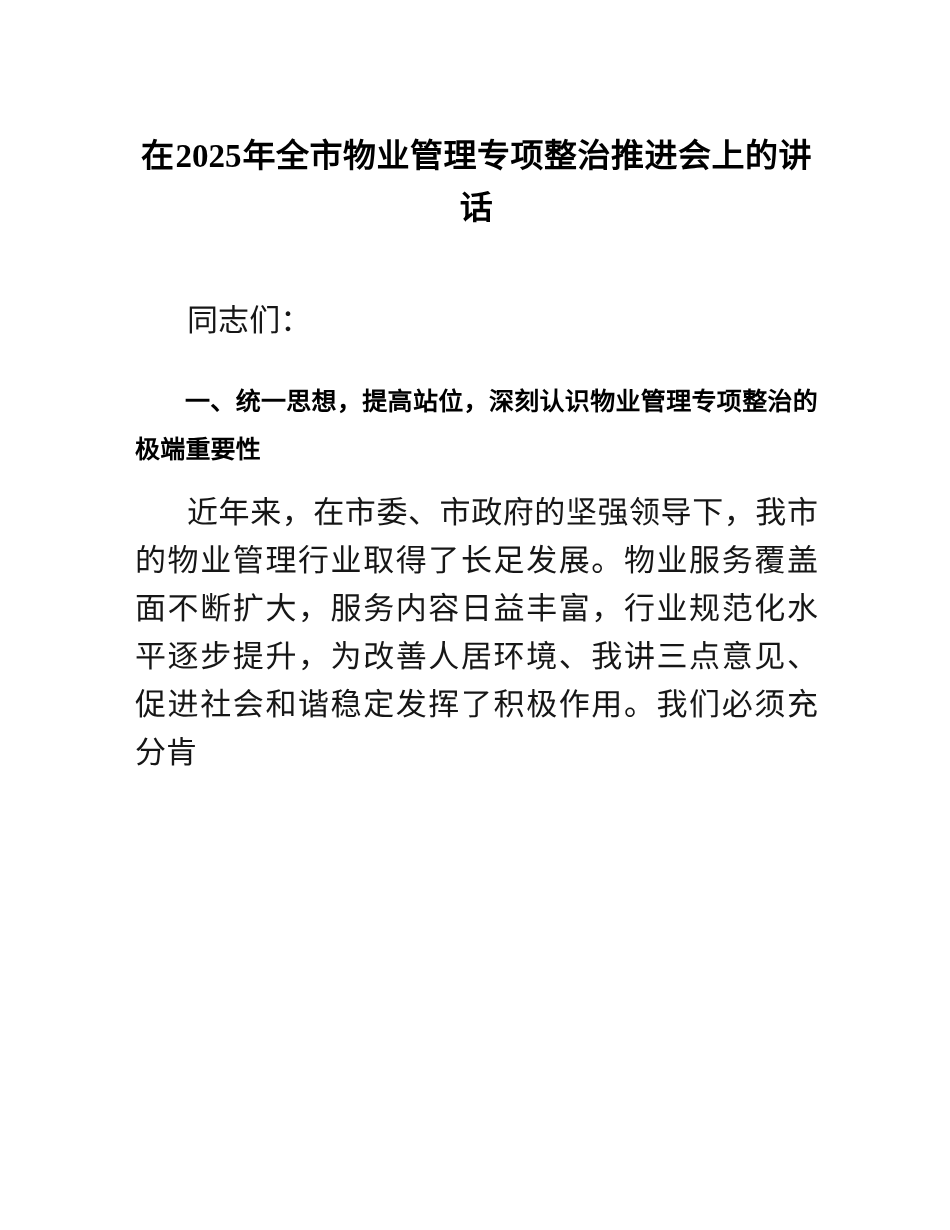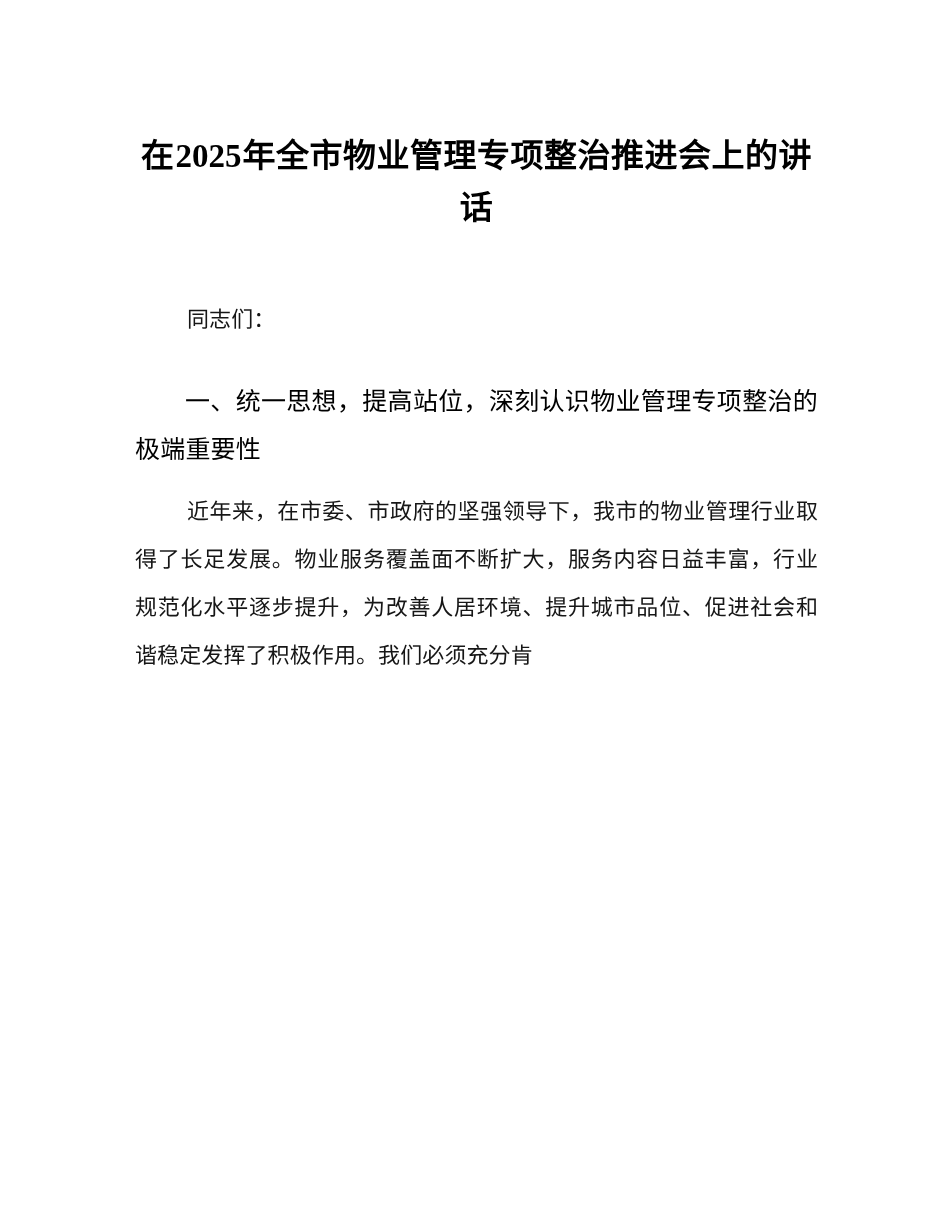--- a/index.html
+++ b/index.html
@@ -52,42 +52,42 @@
   
   .body-col {
     position: absolute;
     left: 135px;
     top: 296px;
     width: 683px;
   }
 
   .para {
     font-family: "DejaVu Serif", "Liberation Serif", serif;
-    font-size: 22px;
+    font-size: 31px;
     line-height: 48px;
     text-align: justify;
     text-align-last: left;
     text-justify: inter-ideograph;
     margin: 0;
     color: #161616;
     letter-spacing: 0.1px;
   }
 
   .para.indent {
     text-indent: 52px;
   }
 
   .salutation {
     text-indent: 52px;
     margin-bottom: 22px;
   }
 
   .heading {
     font-family: "DejaVu Sans", "Liberation Sans", sans-serif;
-    font-weight: 400;
+    font-weight: 700;
     font-size: 25px;
     line-height: 48px;
     text-indent: 50px;
     text-align: justify;
     text-align-last: left;
     text-justify: inter-ideograph;
     margin: 0;
     color: #000;
     letter-spacing: 0.2px;
   }
@@ -109,17 +109,17 @@
 
     <p class="para salutation">同志们：</p>
 
 
     <div class="gap-sm"></div>
 
     <p class="heading">一、统一思想，提高站位，深刻认识物业管理专项整治的极端重要性</p>
 
     <div class="gap-md"></div>
 
-    <p class="para indent">近年来，在市委、市政府的坚强领导下，我市的物业管理行业取得了长足发展。物业服务覆盖面不断扩大，服务内容日益丰富，行业规范化水平逐步提升，为改善人居环境、提升城市品位、促进社会和谐稳定发挥了积极作用。我们必须充分肯</p>
+    <p class="para indent">近年来，在市委、市政府的坚强领导下，我市的物业管理行业取得了长足发展。物业服务覆盖面不断扩大，服务内容日益丰富，行业规范化水平逐步提升，为改善人居环境、我讲三点意见、促进社会和谐稳定发挥了积极作用。我们必须充分肯</p>
 
   </div>
 
 </div>
 
 </body></html>

